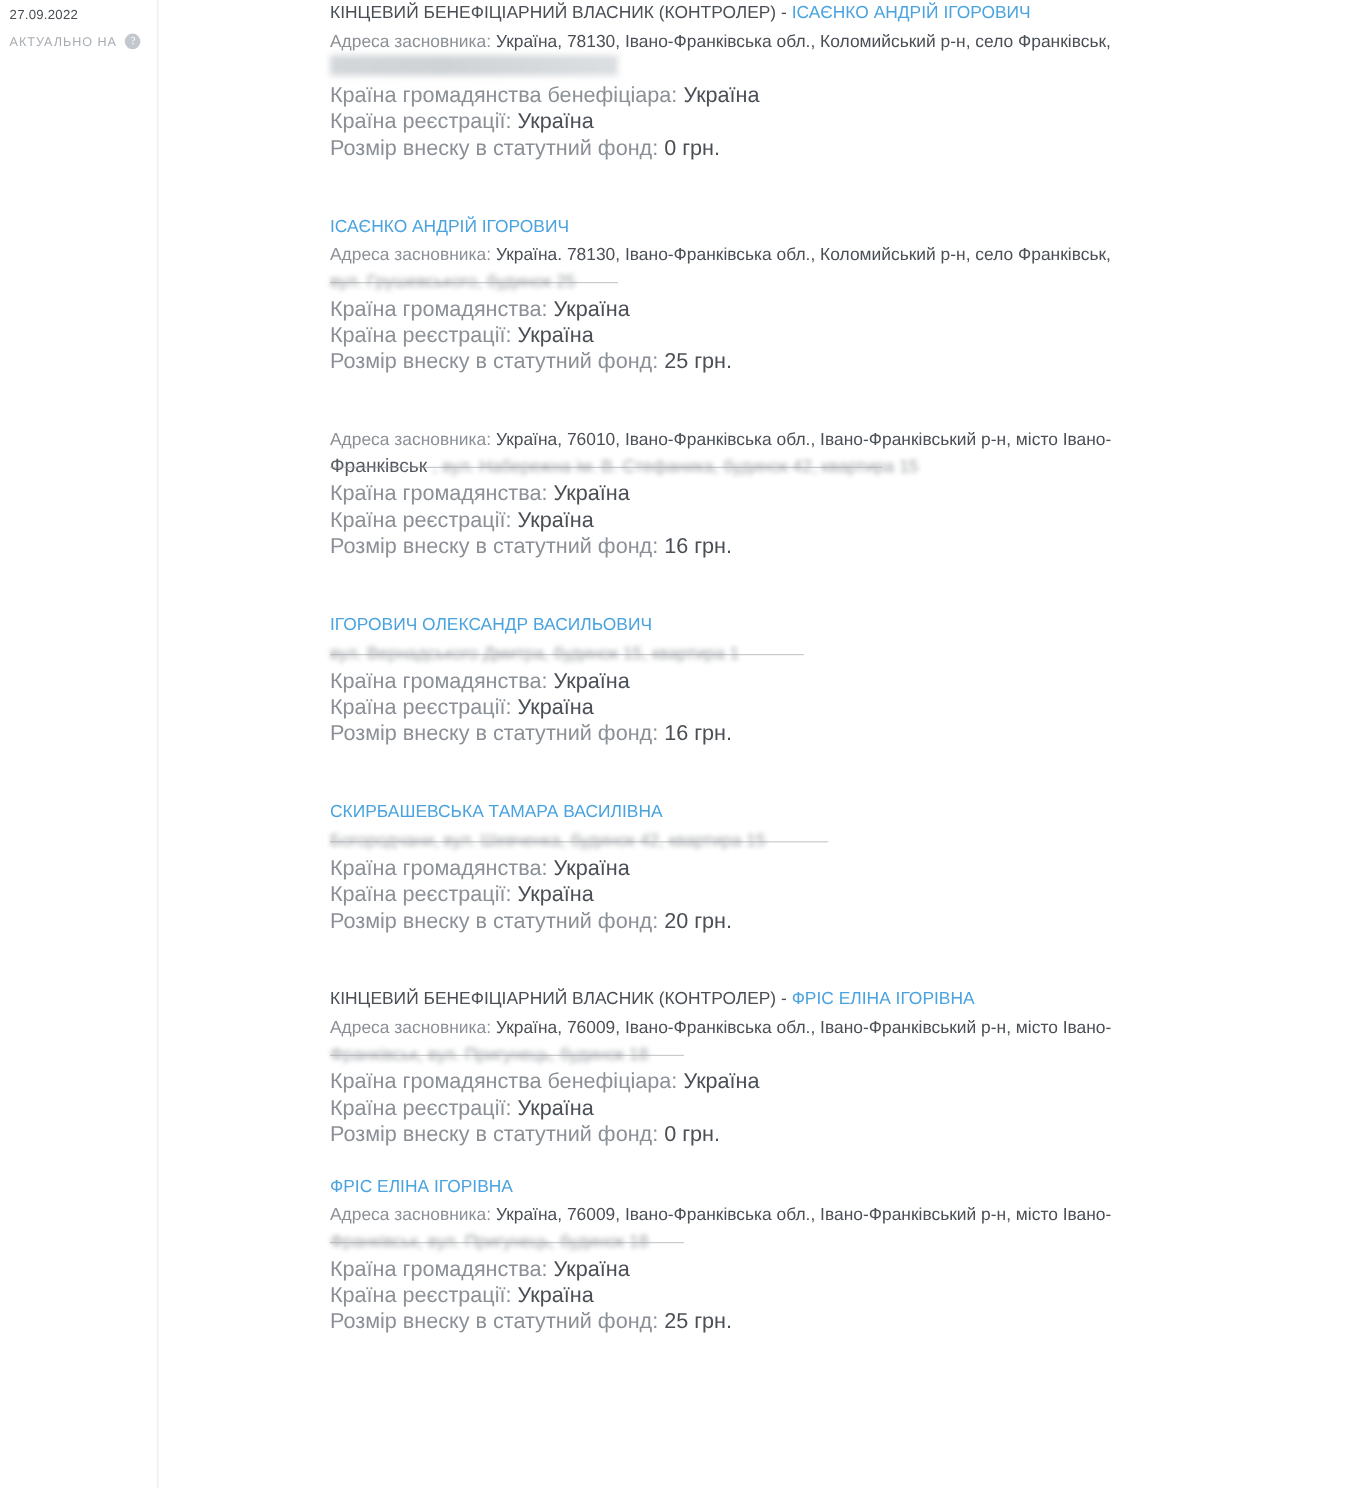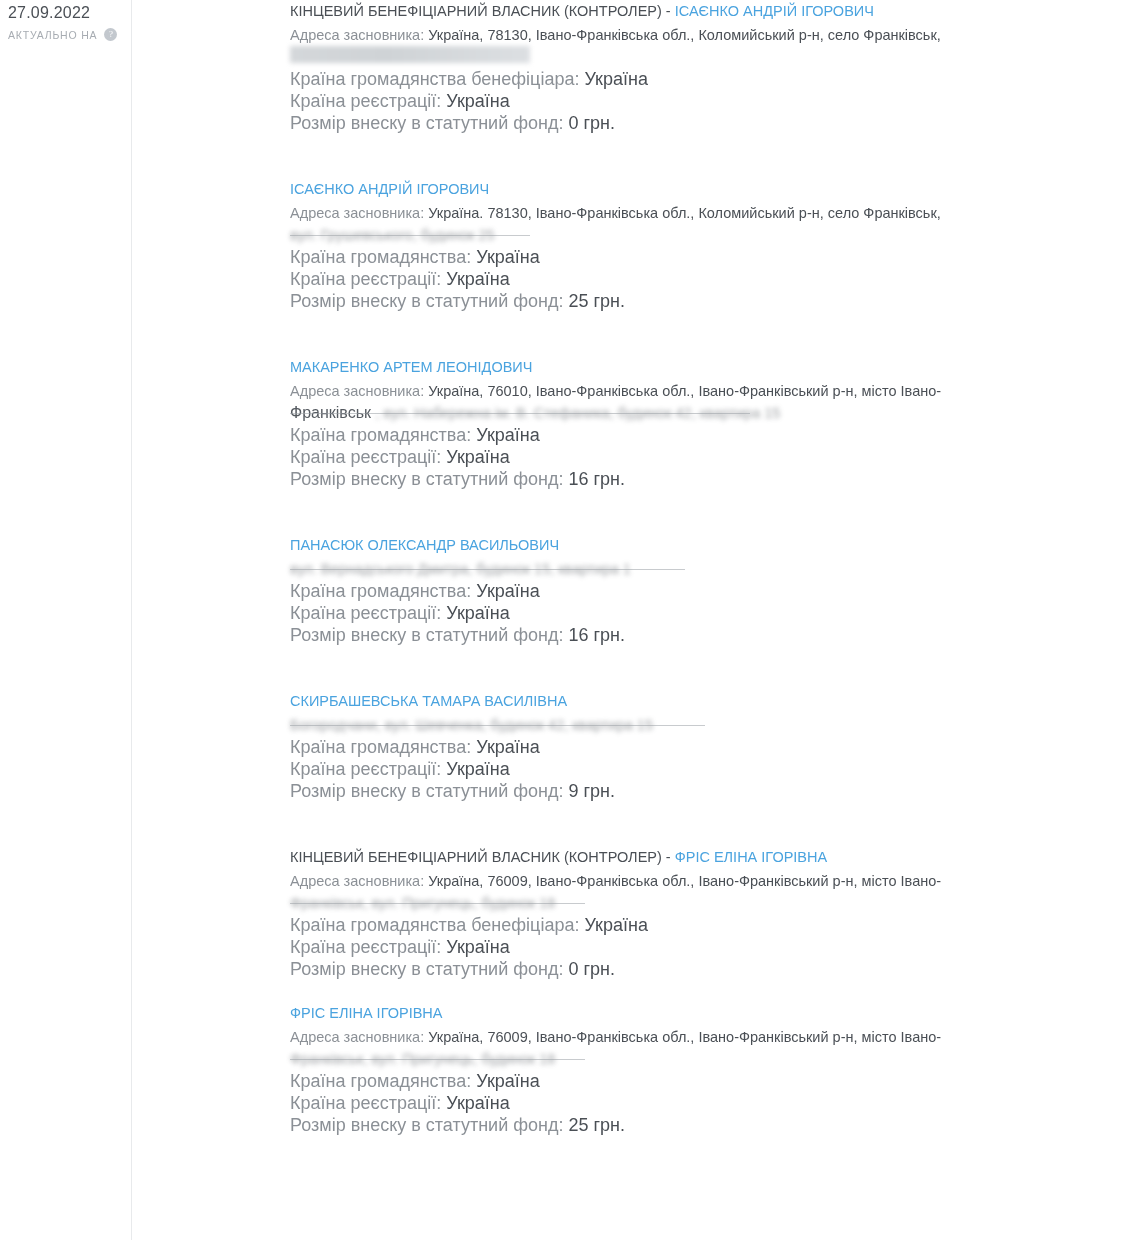--- a/index.html
+++ b/index.html
@@ -22,21 +22,21 @@
   }
 
   
   .meta {
     position: absolute;
     left: 8px;
     top: 4px;
     width: 240px;
   }
   .meta-date {
-    font-size: 16px;
+    font-size: 11px;
     color: #4a4f55;
     line-height: 18px;
     letter-spacing: 0.2px;
   }
   .meta-label-row {
     display: flex;
     align-items: flex-end;
     margin-top: 6px;
   }
   .meta-label {
@@ -66,21 +66,21 @@
     left: 131px;
     top: 0;
     width: 1px;
     height: 1240px;
     background: #e8eaec;
   }
 
   
   .content {
     position: absolute;
-    left: 290px;
+    left: 275px;
     top: 0;
     width: 800px;
   }
 
   .block {
     margin-bottom: 0;
   }
   .block-heading {
     font-size: 14.5px;
     line-height: 22px;
@@ -209,23 +209,20 @@
       </div>
       <div class="row">
         <span>Розмір внеску в статутний фонд:</span>
         <span class="val">25 грн.</span>
       </div>
     </div>
 
     <div class="spacer-lg"></div>
 
     <div class="block">
-      <div class="block-heading">
-        <span class="name-link">МАКАРЕНКО АРТЕМ ЛЕОНІДОВИЧ</span>
-      </div>
       <div class="addr-line1">
         <span>Адреса засновника:</span>
         <span class="val">Україна, 76010, Івано-Франківська обл., Івано-Франківський р-н, місто Івано-</span>
       </div>
       <div style="height:22px;position:relative;">
         <span class="val">Франківськ</span>
         <span class="redacted">, вул. Набережна ім. В. Стефаника, будинок 42, квартира 15</span>
         <span class="redline" style="width:460px;top:11px;"></span>
       </div>
       <div class="row">
@@ -239,21 +236,21 @@
       <div class="row">
         <span>Розмір внеску в статутний фонд:</span>
         <span class="val">16 грн.</span>
       </div>
     </div>
 
     <div class="spacer-lg"></div>
 
     <div class="block">
       <div class="block-heading">
-        <span class="name-link">ПАНАСЮК ОЛЕКСАНДР ВАСИЛЬОВИЧ</span>
+        <span class="name-link">ІГОРОВИЧ ОЛЕКСАНДР ВАСИЛЬОВИЧ</span>
       </div>
       <div style="height:22px;position:relative;">
         <span class="redacted">вул. Вернадського Дмитра, будинок 15, квартира 1</span>
         <span class="redline" style="width:395px;top:11px;"></span>
       </div>
       <div class="row">
         <span>Країна громадянства:</span>
         <span class="val">Україна</span>
       </div>
       <div class="row">
@@ -279,21 +276,21 @@
       <div class="row">
         <span>Країна громадянства:</span>
         <span class="val">Україна</span>
       </div>
       <div class="row">
         <span>Країна реєстрації:</span>
         <span class="val">Україна</span>
       </div>
       <div class="row">
         <span>Розмір внеску в статутний фонд:</span>
-        <span class="val">9 грн.</span>
+        <span class="val">20 грн.</span>
       </div>
     </div>
 
     <div class="spacer-lg"></div>
 
     <div class="block">
       <div class="block-heading">
         <span>КІНЦЕВИЙ БЕНЕФІЦІАРНИЙ ВЛАСНИК (КОНТРОЛЕР) -</span>
         <span class="name-link">ФРІС ЕЛІНА ІГОРІВНА</span>
       </div>

